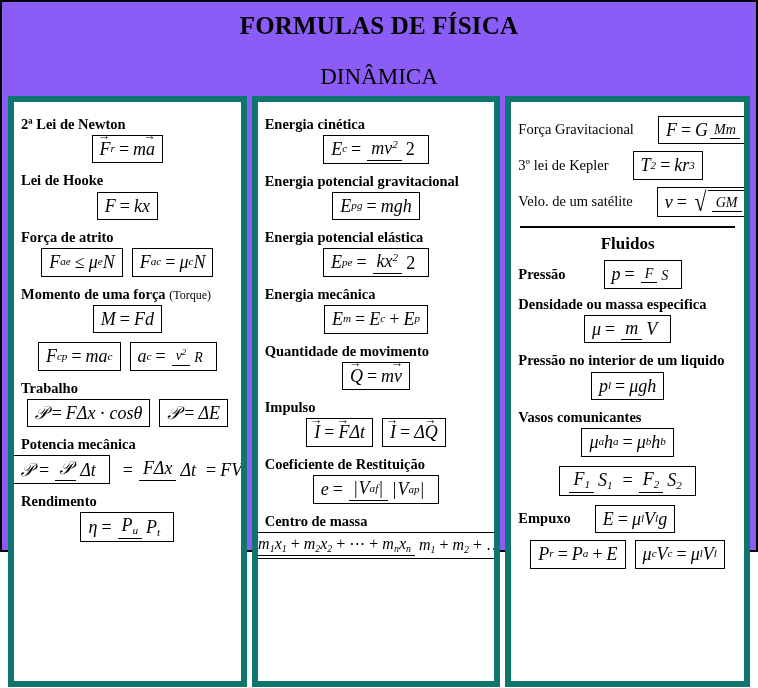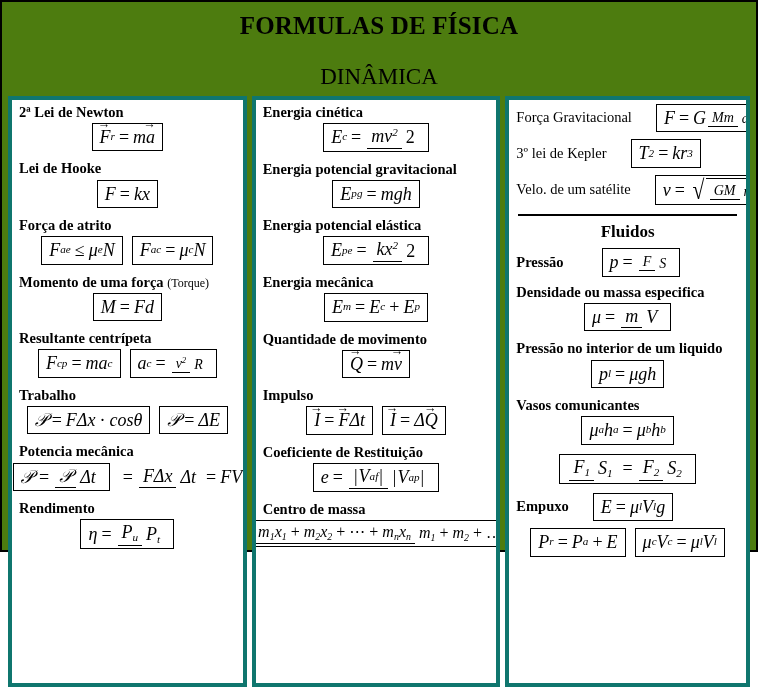--- a/index.html
+++ b/index.html
@@ -14,21 +14,21 @@
     color: #000000;
     overflow: hidden;
   }
 
   .page {
     position: relative;
     width: 758px;
     height: 552px;
     box-sizing: border-box;
     border: 2px solid #000;
-    background: #4d7c0f;
+    background: #8b5cf6;
   }
 
   
   .title-main {
     text-align: center;
     font-weight: bold;
     font-size: 25px;
     letter-spacing: 0.2px;
     margin-top: 10px;
     line-height: 1.1;
@@ -44,23 +44,23 @@
   
   .columns {
     display: flex;
     align-items: stretch;
     padding: 0 6px 6px 6px;
     gap: 5px;
     height: 597px;
     box-sizing: border-box;
   }
   .col {
-    border: 4px solid #0f766e;
+    border: 6px solid #0f766e;
     box-sizing: border-box;
-    padding: 4px 7px 4px 7px;
+    padding: 14px 7px 4px 7px;
     background: #fff;
     overflow: hidden;
   }
   .col-1 { width: 239px; }
   .col-2 { width: 249px; }
   .col-3 { width: 245px; }
 
   
   .lbl {
     font-weight: bold;
@@ -251,21 +251,20 @@
       <div class="lbl">
         <span>Momento de uma força</span>
         <span class="sm">(Torque)</span>
       </div>
       <div class="frow">
         <span class="fbox">
           <span class="m">M<span class="op">=</span>Fd</span>
         </span>
       </div>
 
-      <div class="lbl">Resultante centrípeta</div>
       <div class="frow">
         <span class="fbox">
           <span class="m">F<sub>cp</sub><span class="op">=</span>ma<sub>c</sub></span>
         </span>
         <span class="fbox">
           <span class="m">a<sub>c</sub><span class="op">=</span>
             <span class="frac sml">
                 <span class="num">v<sup>2</sup></span>
                 <span class="den">R</span>
               </span>

